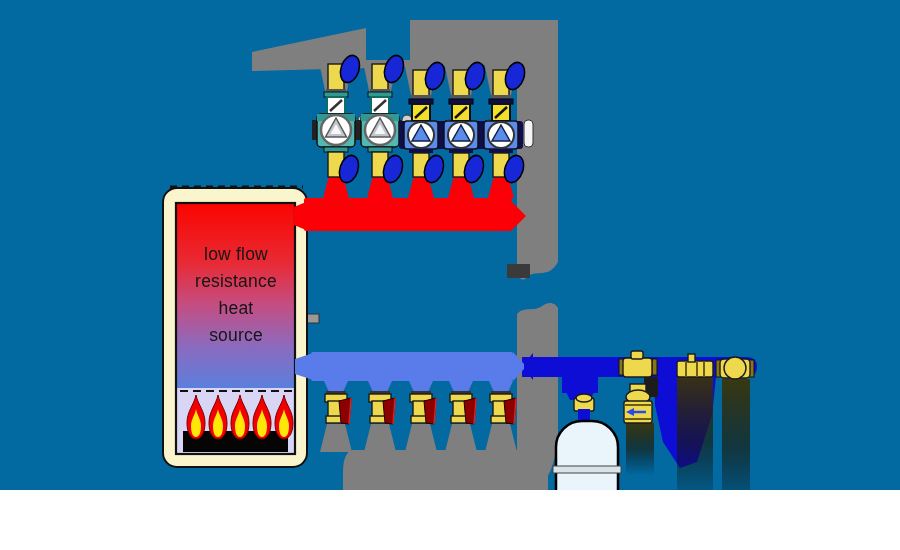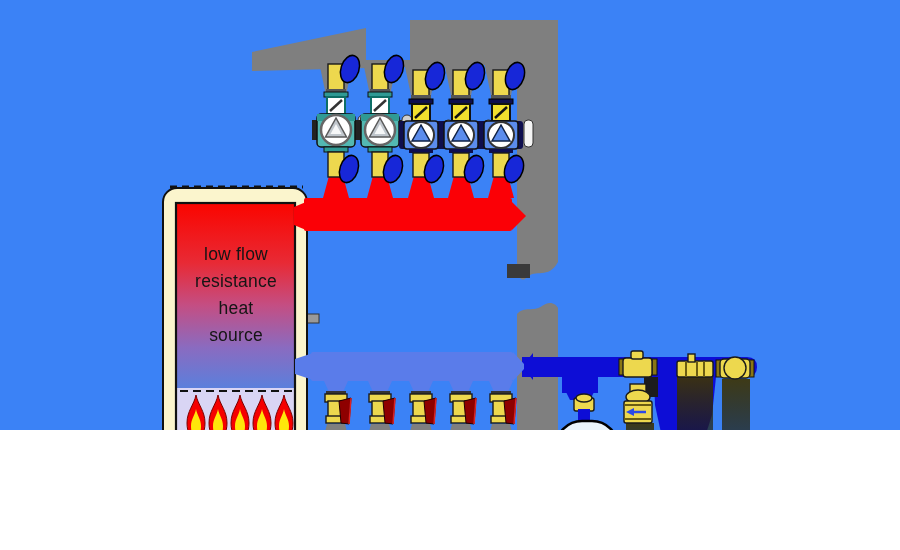--- a/index.html
+++ b/index.html
@@ -1,16 +1,16 @@
 <!DOCTYPE html>
 <html style="--supply_red: #FB0006; --return_blue: #5A7CEA; --pipe_dark_blue: #0D0DD6; --brass: #EDD84E; --silhouette_gray: #7F7F7F; --pump_teal: #53B8B2; --pump_teal_dark: #2F9A94; --pump_blue: #5B8CEC; --pump_navy: #0E0E4E; --handle_blue: #1727D8; --handle_red: #8E0000; --check_yellow: #F2DF2E; --tank_fill: #EAF4FB; --boiler_shell: #FBF5CD; --chamber_lavender: #D9D5F4; --flame_red: #F50000; --flame_yellow: #FFE70A; --boiler_gradient_top: #FA0500; --boiler_gradient_bottom: #5B7FDC;"><head>
 <meta charset="utf-8">
 <style>
   html,body{margin:0;padding:0;background:#fff;}
-  #stage{position:relative;width:900px;height:430px;background:#3b82f6;overflow:hidden;
+  #stage{position:relative;width:900px;height:490px;background:#0369a1;overflow:hidden;
          font-family:"Liberation Sans",sans-serif;}
   svg{position:absolute;left:0;top:0;}
   .gray{fill:var(--silhouette_gray)}
   .supply{fill:var(--supply_red)}
   .retblue{fill:var(--return_blue)}
   .darkpipe{fill:var(--pipe_dark_blue)}
   .brass{fill:var(--brass);stroke:#1a1a1a;stroke-width:1.4}
   .boiler-label{font-family:"Liberation Sans",sans-serif;font-size:17.5px;fill:#151515;
                 text-anchor:middle;letter-spacing:.2px}
 </style>

